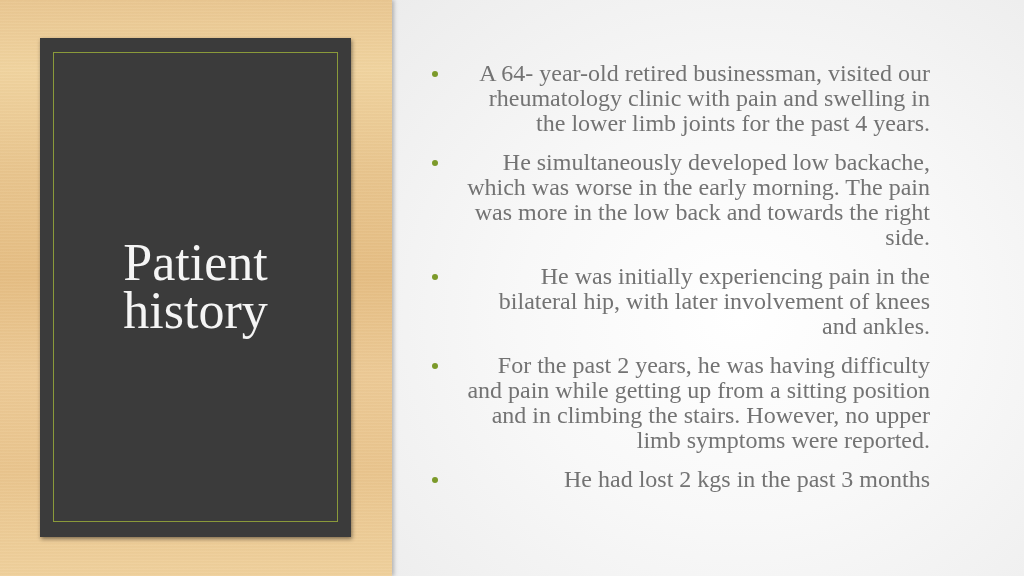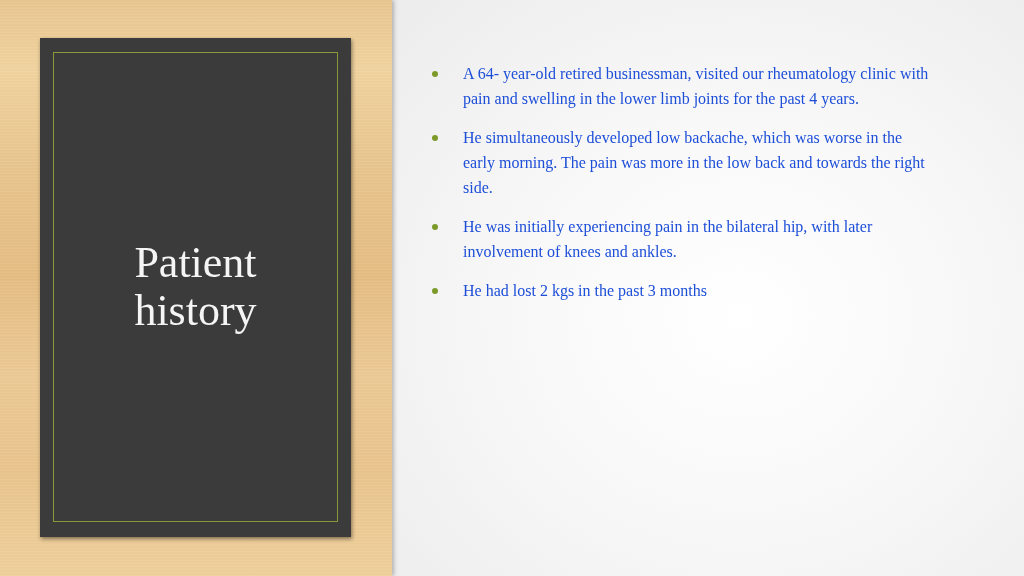--- a/index.html
+++ b/index.html
@@ -27,30 +27,30 @@
       background: #3b3b3b;
       box-shadow: 1px 2px 4px rgba(0,0,0,0.45);
       z-index: 3;
     }
     .card-inner {
       position: absolute; left: 13px; top: 14px; right: 13px; bottom: 15px;
       border: 1.5px solid #8a9a3a;
       display: flex; align-items: center; justify-content: center;
     }
     .title {
-      color: #f5f5f5; font-size: 44px; line-height: 48px; text-align: center;
+      color: #f5f5f5; font-size: 52px; line-height: 48px; text-align: center;
       font-weight: normal; margin: 0; width: 220px;
     }
     .bullets {
       position: absolute; left: 430px; top: 61px; width: 500px;
       list-style: none; margin: 0; padding: 0; z-index: 3;
     }
     .bullet {
       position: relative; padding-left: 33px; margin-bottom: 14px;
-      color: #1d4ed8; font-size: 16px; line-height: 25px;
+      color: #737373; font-size: 24px; line-height: 25px; text-align: right;
     }
     .bullet-dot {
       position: absolute; left: 2px; top: 10px; width: 6px; height: 6px;
       border-radius: 50%; background: #7c9a2a;
     }
   </style>
 </head>
 <body>
 
 <div class="slide">
@@ -71,16 +71,20 @@
     <li class="bullet">
       <span class="bullet-dot"></span>
       <span>He simultaneously developed low backache, which was worse in the early morning. The pain was more in the low back and towards the right side.</span>
     </li>
     <li class="bullet">
       <span class="bullet-dot"></span>
       <span>He was initially experiencing pain in the bilateral hip, with later involvement of  knees and ankles.</span>
     </li>
     <li class="bullet">
       <span class="bullet-dot"></span>
+      <span>For the past 2 years, he was having difficulty and pain while getting up from a sitting position and in climbing the stairs. However, no upper limb symptoms were reported.</span>
+    </li>
+    <li class="bullet">
+      <span class="bullet-dot"></span>
       <span>He had lost 2 kgs in the past 3 months</span>
     </li>
   </ul>
 </div>
 
 </body></html>

